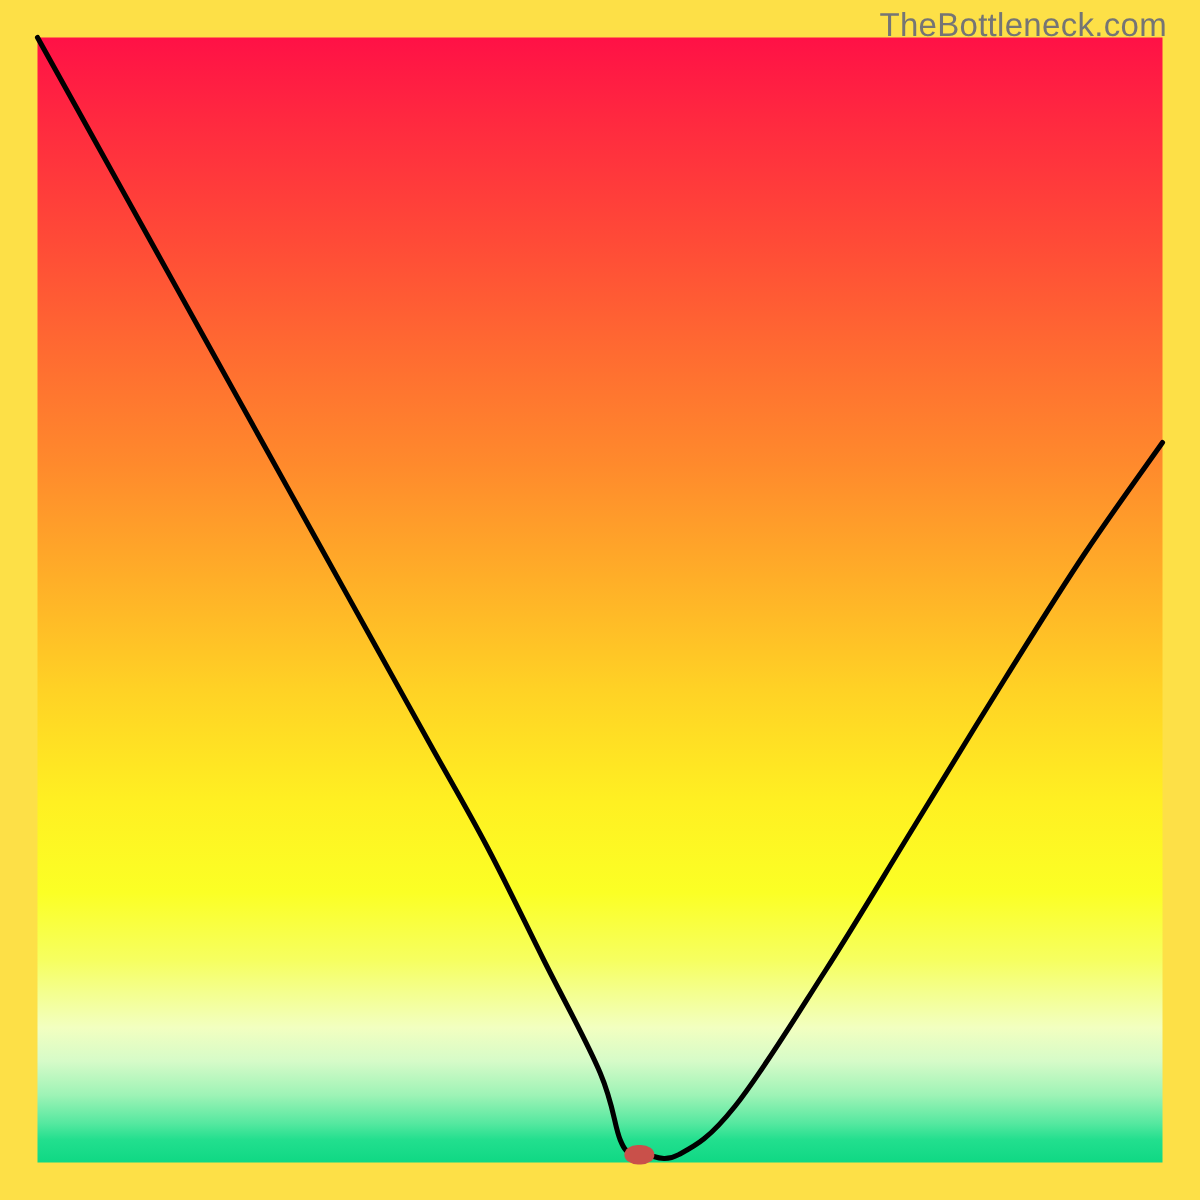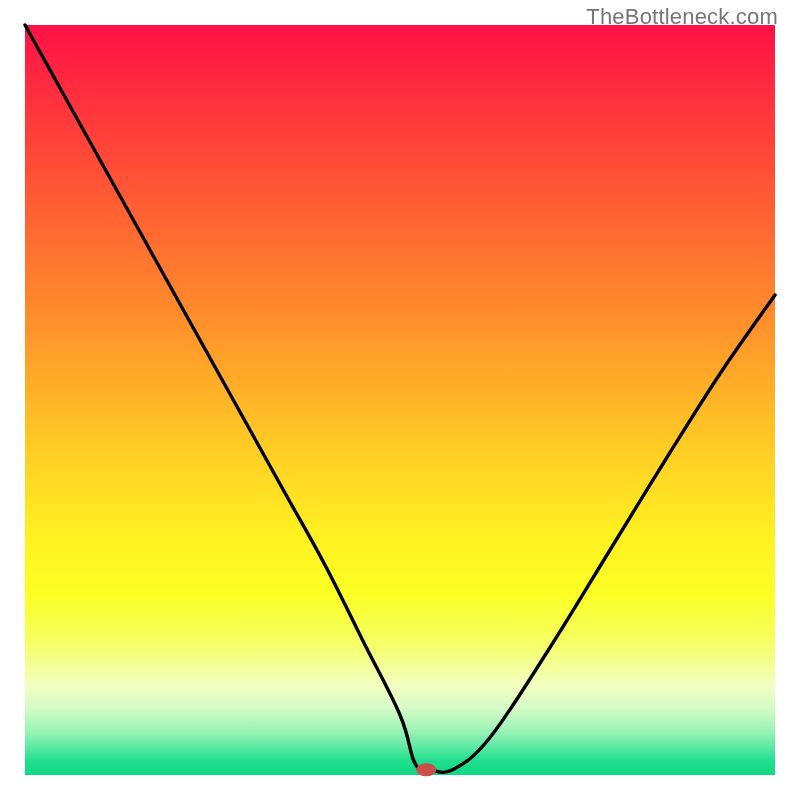--- a/index.html
+++ b/index.html
@@ -8,21 +8,21 @@
     width: 800px;
     height: 800px;
     background: #000;
     overflow: hidden;
     font-family: Arial, Helvetica, sans-serif;
   }
   .frame {
     position: relative;
     width: 800px;
     height: 800px;
-    background: #ffffff;
+    background: #fde047;
   }
   .watermark {
     position: absolute;
     top: 4px;
     right: 22px;
     color: #757575;
     font-size: 22px;
     font-weight: 500;
     letter-spacing: 0.2px;
     z-index: 5;

